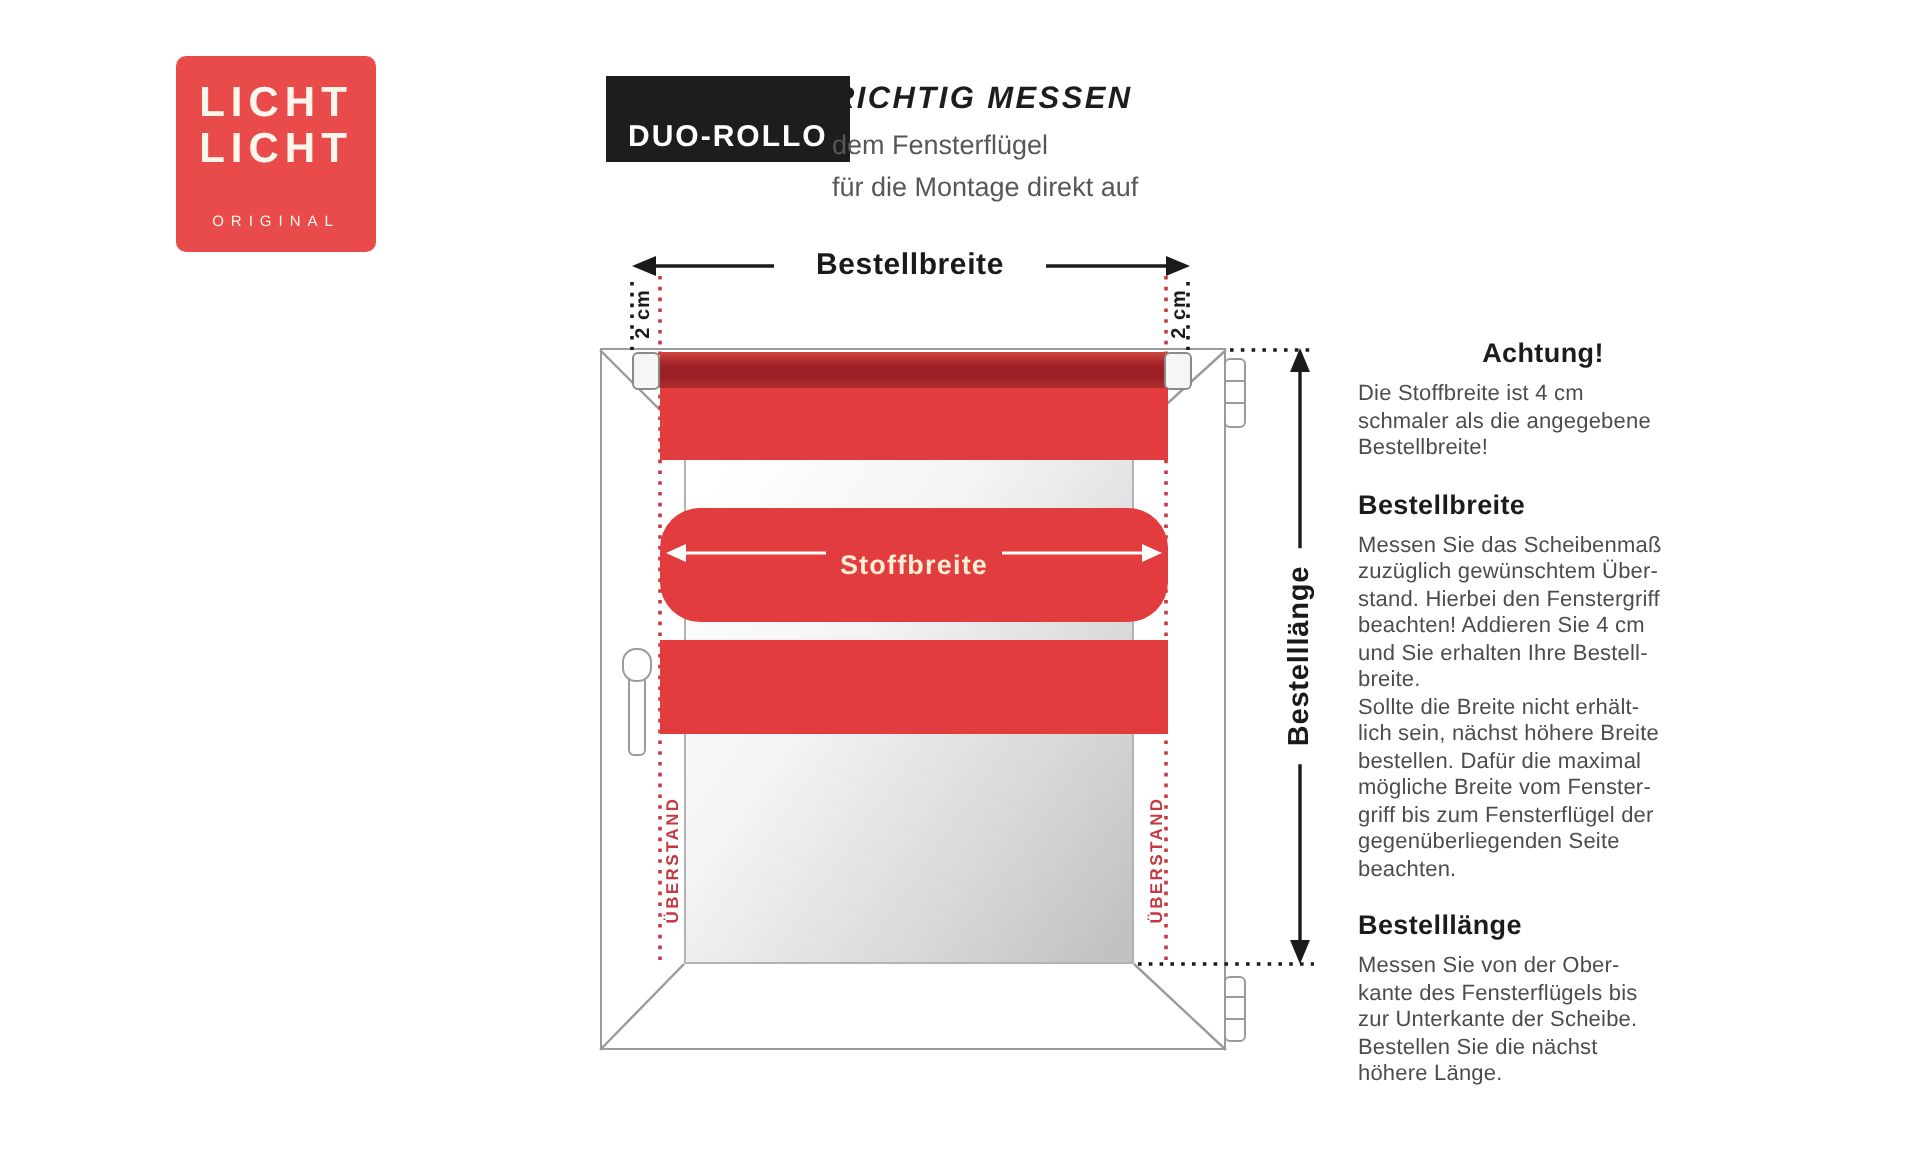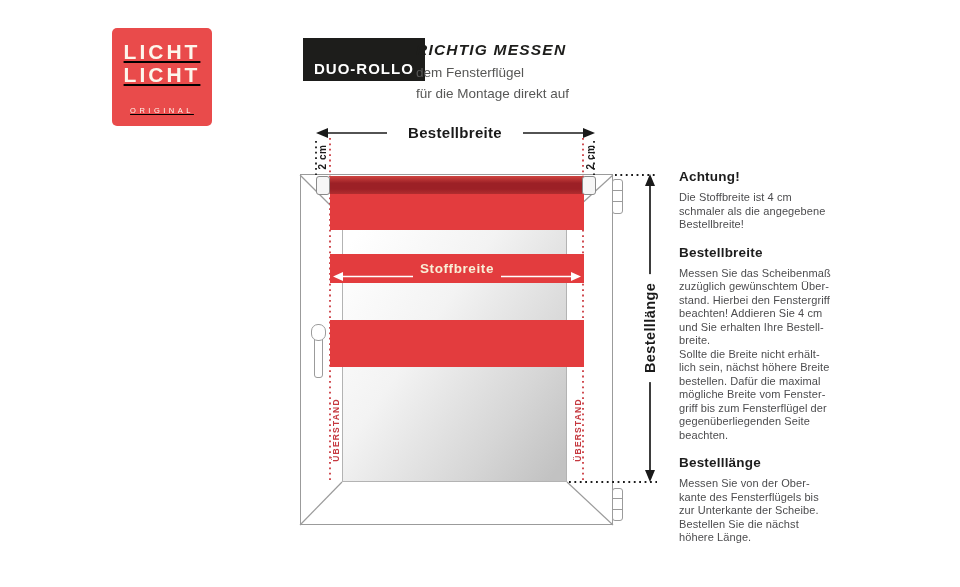--- a/index.html
+++ b/index.html
@@ -1,23 +1,23 @@
 <!DOCTYPE html>
 <html><head>
 <meta charset="utf-8">
 <style>
   * { margin:0; padding:0; box-sizing:border-box; }
   html,body { background:#ffffff; }
   body { font-family:"Liberation Sans", sans-serif; }
   .stage { position:relative; width:960px; height:587px; background:#ffffff; overflow:hidden; }
 
   
-  .logo { position:absolute; left:112px; top:28px; width:100px; height:98px;
+  .logo { position:absolute; left:88px; top:28px; width:100px; height:98px;
           background:#e94b4b; border-radius:5px; display:flex; flex-direction:column;
-          align-items:center; justify-content:center;text-decoration:underline; }
+          align-items:center; justify-content:center; }
   .logo .big { color:#fdf6ec; font-weight:bold; font-size:21px; line-height:23px; letter-spacing:3px; }
   .logo .small { color:#fdf6ec; font-size:7.5px; letter-spacing:3.5px; margin-top:20px; }
 
   
   .badge { position:absolute; left:303px; top:38px; background:#1d1d1b; color:#ffffff;
            font-weight:bold; font-size:15px; letter-spacing:1px; padding:22px 11px 4px; }
   .title { position:absolute; left:416px; top:41px; color:#1d1d1b; font-weight:bold;
            font-size:15.5px; letter-spacing:1.2px;font-style:italic; }
   .subtitle { position:absolute; left:416px; top:63px; color:#575756; font-size:13.5px; line-height:20.5px; }
 
@@ -32,21 +32,21 @@
   svg.over  { position:absolute; left:0; top:0; z-index:6; pointer-events:none; }
 
   .cassette { position:absolute; left:330px; top:176px; width:254px; height:18px;
               background:linear-gradient(180deg,#cf4440 0%,#9c2026 40%,#9c2026 72%,#b12d2f 100%);
               z-index:4; }
   .cap { position:absolute; width:14px; height:19px; top:176px; background:#f6f6f6;
          border:1px solid #8a8a8a; border-radius:3px; z-index:4; }
   .cap.left { left:316px; } .cap.right { left:582px; }
   .stripe { position:absolute; left:330px; width:254px; background:#e33c3e; z-index:4; }
   .stripe.s1 { top:194px; height:36px; }
-  .stripe.s2 { top:254px; height:29px; display:flex; align-items:center; justify-content:center; }
+  .stripe.s2 { top:254px; height:57px; display:flex; align-items:center; justify-content:center;border-radius:20px; }
   .stripe.s3 { top:320px; height:47px; }
   .stoffbreite-label { color:#f9eed6; font-weight:bold; font-size:13.5px; letter-spacing:0.6px; }
 
   .handle-stem { position:absolute; left:314px; top:332px; width:9px; height:46px;
                  background:#ffffff; border:1px solid #9b9b9b; border-radius:3px; z-index:5; }
   .handle-knob { position:absolute; left:311px; top:324px; width:15px; height:17px;
                  background:#ffffff; border:1px solid #9b9b9b; border-radius:7px; z-index:5; }
   .hinge { position:absolute; left:612px; width:11px; background:#ffffff;
            border:1px solid #9b9b9b; border-radius:3px; z-index:5; }
   .hinge.top { top:179px; height:35px; } .hinge.bottom { top:488px; height:33px; }
@@ -62,21 +62,21 @@
   .twocm.l { left:322px; top:157px; } .twocm.r { left:590px; top:157px; }
   .bestelllaenge { left:650px; top:328px; background:#ffffff; padding:0 9px;
                    font-weight:bold; font-size:14.5px; letter-spacing:0.4px; }
   .ueberstand { color:#c5383f; font-weight:bold; font-size:8.5px; letter-spacing:1.2px; }
   .ueberstand.l { left:336px; top:430px; } .ueberstand.r { left:578px; top:430px; }
 
   
   .instructions { position:absolute; left:679px; top:169px; width:185px; z-index:7; }
   .instructions h3 { color:#1c1c1c; font-size:13.5px; font-weight:bold; letter-spacing:0.2px;
                      margin:13px 0 6px; line-height:16px; }
-  .instructions h3:first-child { margin-top:0; }
+  .instructions h3:first-child { margin-top:0;text-align:center; }
   .instructions .body { color:#4c4c4e; font-size:11px; line-height:13.5px; letter-spacing:0.1px; }
 </style>
 </head>
 <body>
 
 <div class="stage">
 
   <div class="logo">
     <div class="big">LICHT</div>
     <div class="big">LICHT</div>

